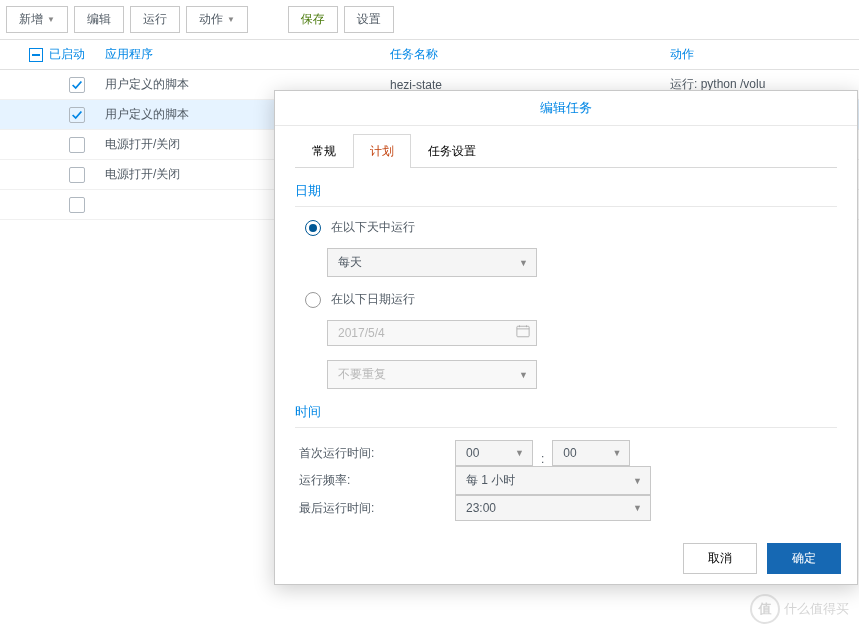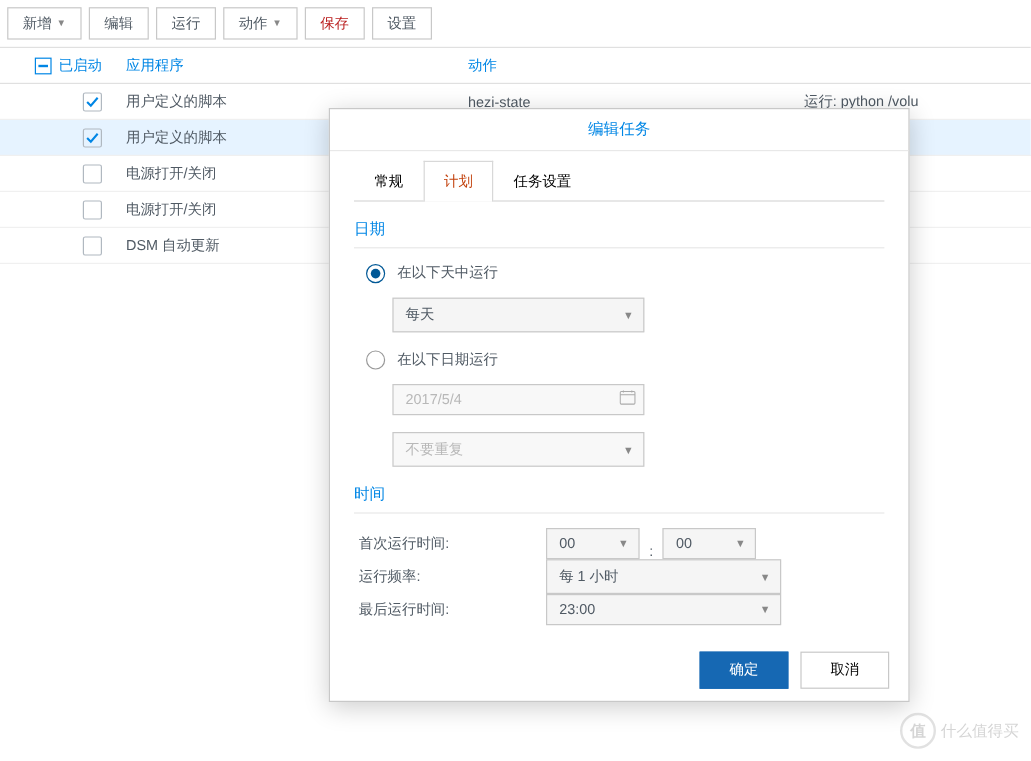--- a/index.html
+++ b/index.html
@@ -1,38 +1,38 @@
 <!DOCTYPE html>
 <html><head>
   <meta charset="utf-8">
   <style>
     * { box-sizing: border-box; margin: 0; padding: 0; font-family: "Microsoft YaHei", Arial, sans-serif; }
     body { background: #fff; font-size: 12px; color: #505a64; width: 859px; height: 634px; overflow: hidden; position: relative; }
 
     .toolbar { display: flex; gap: 6px; padding: 6px; border-bottom: 1px solid #e0e0e0; }
     .tb-btn { border: 1px solid #c8c8c8; background: #fff; padding: 4px 12px; color: #505a64; cursor: pointer; display: flex; align-items: center; gap: 4px; font-size: 12px; }
     .tb-btn .caret { font-size: 8px; color: #888; }
-    .tb-btn.disabled { color: #b91c1c; }
+    .tb-btn.disabled { color: #4d7c0f; margin-left: 34px; }
 
     .grid-header { display: flex; background: #fff; border-bottom: 1px solid #e0e0e0; height: 30px; align-items: center; color: #0086e5; font-size: 12px; }
     .grid-row { display: flex; height: 30px; align-items: center; border-bottom: 1px solid #f0f0f0; }
     .grid-row.selected { background: #e6f3ff; }
     .col-enabled { width: 105px; display: flex; justify-content: flex-end; align-items: center; padding-right: 20px; padding-left: 10px; }
     .col-app { width: 285px; padding-left: 0; }
     .col-task { width: 280px; }
     .col-action { flex: 1; padding-left: 0; }
 
     .head-check { width: 14px; height: 14px; border: 1px solid #0086e5; display: flex; align-items: center; justify-content: center; margin-right: 6px; }
     .head-check .minus { width: 8px; height: 2px; background: #0086e5; }
 
     .cell-check { width: 16px; height: 16px; border: 1px solid #b0b8c0; display: flex; align-items: center; justify-content: center; border-radius: 2px; }
     .cell-check.checked svg { display: block; }
     .cell-check svg { display: none; width: 14px; height: 14px; }
 
-    .dialog-overlay { position: absolute; left: 274px; top: 90px; width: 484px; background: #fff; border: 1px solid #c8c8c8; box-shadow: 0 4px 20px rgba(0,0,0,0.2); }
+    .dialog-overlay { position: absolute; left: 274px; top: 90px; width: 584px; background: #fff; border: 1px solid #c8c8c8; box-shadow: 0 4px 20px rgba(0,0,0,0.2); }
     .dialog-title { text-align: center; padding: 8px 0; color: #0086e5; font-size: 13px; border-bottom: 1px solid #e8e8e8; }
     .dialog-body { padding: 8px 20px 12px; }
     .tabs { display: flex; border-bottom: 1px solid #d8d8d8; margin-bottom: 14px; }
     .tab { padding: 8px 16px; color: #000000; cursor: pointer; border: 1px solid transparent; border-bottom: none; margin-bottom: -1px; position: relative; }
     .tab.active { color: #c2410c; border-color: #d8d8d8; background: #fff; }
     .tab.active::after { content: ''; position: absolute; bottom: -1px; left: 0; right: 0; height: 1px; background: #fff; }
 
     .section-title { color: #0086e5; font-size: 13px; margin: 6px 0 12px; border-bottom: 1px solid #e8e8e8; padding-bottom: 6px; }
     .radio-row { display: flex; align-items: center; margin-bottom: 12px; padding-left: 10px; }
     .radio { width: 16px; height: 16px; border: 1px solid #999; border-radius: 50%; margin-right: 10px; display: flex; align-items: center; justify-content: center; }
@@ -79,20 +79,21 @@
 </div>
 
 <div class="grid-header">
   <div class="col-enabled">
     <span class="head-check">
         <span class="minus"></span>
       </span>
     <span>已启动</span>
   </div>
   <div class="col-app">应用程序</div>
+  <div class="col-task">任务名称</div>
   <div class="col-action">动作</div>
 </div>
 
 <div id="grid-body">
     <div class="grid-row">
       <div class="col-enabled">
         <span class="cell-check checked">
           <svg viewBox="0 0 16 16">
             <path d="M3 8 L6.5 11.5 L13 4" stroke="#0086e5" stroke-width="2" fill="none"></path>
           </svg>
@@ -127,21 +128,20 @@
         <span class="cell-check"></span>
       </div>
       <div class="col-app">电源打开/关闭</div>
       <div class="col-task"></div>
       <div class="col-action"></div>
     </div>
     <div class="grid-row">
       <div class="col-enabled">
         <span class="cell-check"></span>
       </div>
-      <div class="col-app">DSM 自动更新</div>
       <div class="col-task"></div>
       <div class="col-action">M 更新</div>
     </div>
   </div>
 
 <div class="dialog-overlay">
   <div class="dialog-title">编辑任务</div>
   <div class="dialog-body">
     <div class="tabs">
       <div class="tab">常规</div>
@@ -206,21 +206,21 @@
 
     <div class="form-row">
       <div class="form-label">最后运行时间:</div>
       <div class="form-control">
         <div class="select-box select-md"><span>23:00</span><span class="caret-down">▼</span></div>
       </div>
     </div>
   </div>
 
   <div class="dialog-footer">
+    <button class="btn">取消</button>
     <button class="btn primary">确定</button>
-    <button class="btn">取消</button>
   </div>
 </div>
 
 <div class="watermark">
   <span class="circle">值</span>
   <span>什么值得买</span>
 </div>
 
 </body></html>

